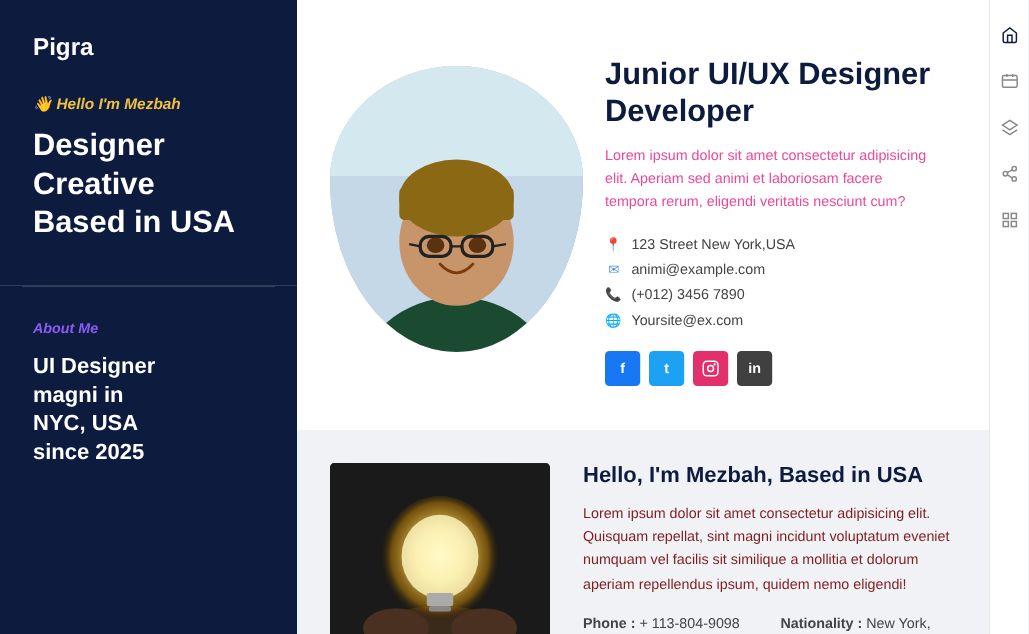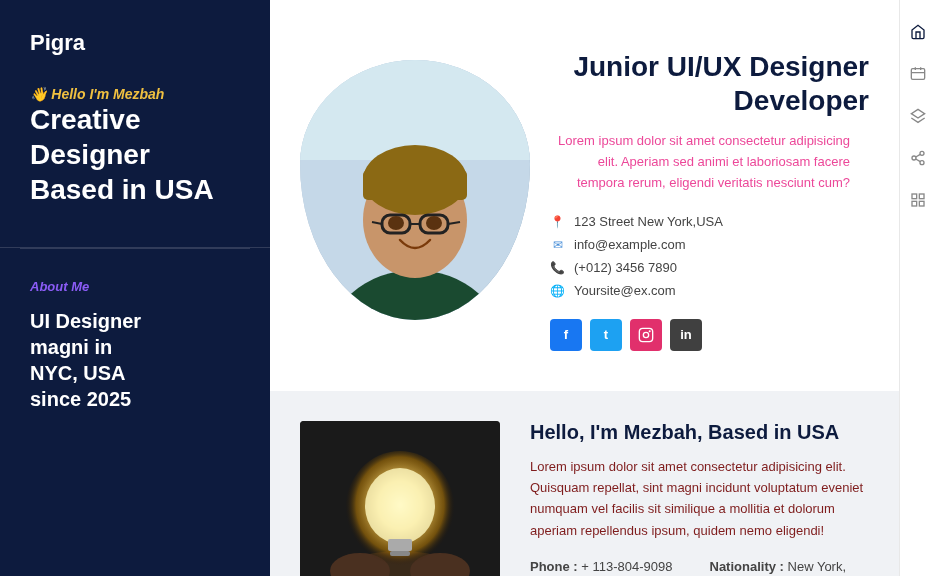--- a/index.html
+++ b/index.html
@@ -24,20 +24,21 @@
     .sidebar-logo {
       font-size: 22px;
       font-weight: 700;
       color: #fff;
       margin-bottom: 30px;
     }
     .sidebar-greeting {
       font-style: italic;
       font-size: 14px;
       color: #f0c040;
+      margin-bottom: 12px;
       font-weight: 600;
     }
     .sidebar-headline {
       font-size: 28px;
       font-weight: 800;
       line-height: 1.25;
       color: #fff;
     }
 
     .sidebar-bottom {
@@ -90,21 +91,20 @@
       overflow: hidden;
       position: relative;
       display: flex;
       align-items: center;
       justify-content: center;
     }
 
     .profile-info {
       flex: 1;
       padding-top: 10px;
-      text-align: right;
     }
     .profile-title {
       font-size: 28px;
       font-weight: 800;
       color: #0d1b3e;
       line-height: 1.2;
       margin-bottom: 14px;
     }
     .profile-desc {
       font-size: 13px;
@@ -244,22 +244,22 @@
     }
   </style>
 </head>
 <body>
 
 <div class="sidebar">
   <div class="sidebar-top">
     <div class="sidebar-logo">Pigra</div>
     <div class="sidebar-greeting">👋 Hello I'm Mezbah</div>
     <div class="sidebar-headline">
+      <div>Designer</div>
       <div>Creative</div>
-      <div>Designer</div>
       <div>Based in USA</div>
     </div>
   </div>
   <div class="sidebar-divider"></div>
   <div class="sidebar-bottom">
     <div class="sidebar-section-label">About Me</div>
     <div class="sidebar-about-text">
       <div>UI Designer</div>
       <div>magni in</div>
       <div>NYC, USA</div>
@@ -306,21 +306,21 @@
     <div class="profile-info">
       <div class="profile-title">Junior UI/UX Designer Developer</div>
       <div class="profile-desc">Lorem ipsum dolor sit amet consectetur adipisicing elit. Aperiam sed animi et laboriosam facere tempora rerum, eligendi veritatis nesciunt cum?</div>
       <ul class="contact-list">
         <li>
           <span class="contact-icon pin">📍</span>
           <span>123 Street New York,USA</span>
         </li>
         <li>
           <span class="contact-icon mail">✉</span>
-          <span>info@example.com</span>
+          <span>animi@example.com</span>
         </li>
         <li>
           <span class="contact-icon phone">📞</span>
           <span>(+012) 3456 7890</span>
         </li>
         <li>
           <span class="contact-icon web">🌐</span>
           <span>Yoursite@ex.com</span>
         </li>
       </ul>

